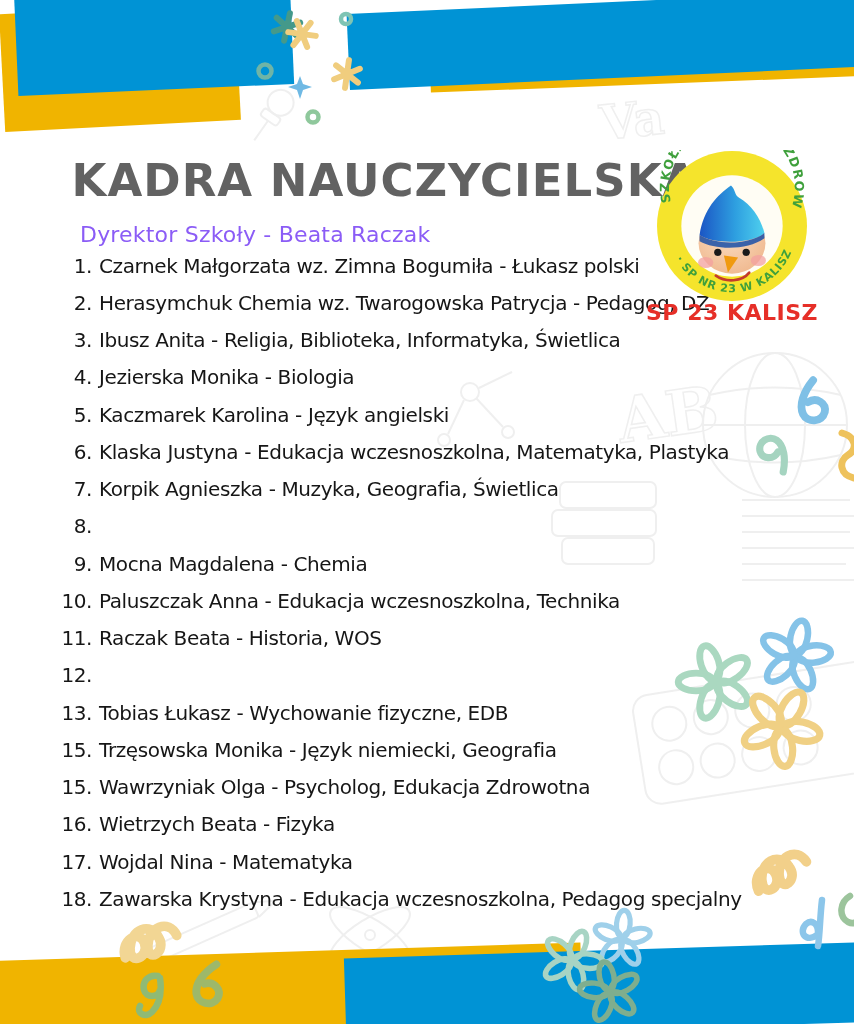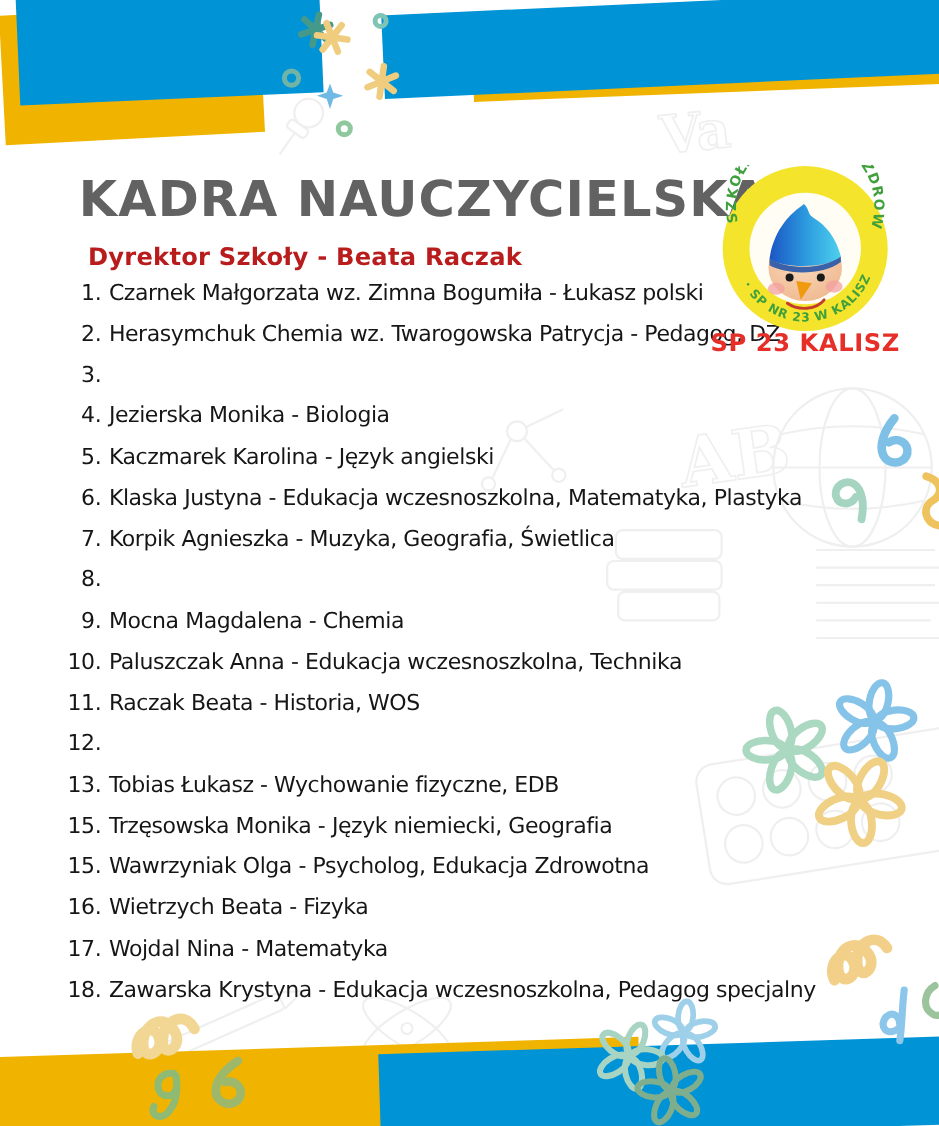--- a/index.html
+++ b/index.html
@@ -19,21 +19,21 @@
   #tr-blue{left:348px;top:2px;width:530px;height:76px;transform:rotate(-2.6deg);z-index:4;}
   #bl-yellow{left:-18px;top:952px;width:600px;height:95px;transform:rotate(-1.8deg);z-index:3;}
   #br-blue{left:345px;top:950px;width:535px;height:80px;transform:rotate(-1.8deg);z-index:4;}
   
   .content{position:absolute;z-index:5;}
   #title{
     left:0;top:124px;width:770px;text-align:center;
     font-size:45px;font-weight:800;letter-spacing:1px;color:#626262;
   }
   #subtitle{
-    left:80px;top:204px;font-size:22px;font-weight:700;color:#b91c1c;letter-spacing:.2px;
+    left:80px;top:204px;font-size:22px;font-weight:400;color:#8b5cf6;letter-spacing:.2px;
   }
   ol.staff{
     left:40px;top:247px;width:700px;margin:0;padding:0;list-style:none;
   }
   ol.staff li{
     display:flex;height:37.25px;align-items:center;white-space:nowrap;
     font-size:20px;letter-spacing:-0.4px;color:#161616;
   }
   ol.staff .num{width:52px;text-align:right;padding-right:7px;flex:none;}
   
@@ -178,20 +178,21 @@
     <li>
         <span class="num">1.</span>
         <span>Czarnek Małgorzata wz. Zimna Bogumiła - Łukasz polski</span>
       </li>
     <li>
         <span class="num">2.</span>
         <span>Herasymchuk Chemia wz. Twarogowska Patrycja - Pedagog, DZ</span>
       </li>
     <li>
         <span class="num">3.</span>
+        <span>Ibusz Anita - Religia, Biblioteka, Informatyka, Świetlica</span>
       </li>
     <li>
         <span class="num">4.</span>
         <span>Jezierska Monika - Biologia</span>
       </li>
     <li>
         <span class="num">5.</span>
         <span>Kaczmarek Karolina - Język angielski</span>
       </li>
     <li>

